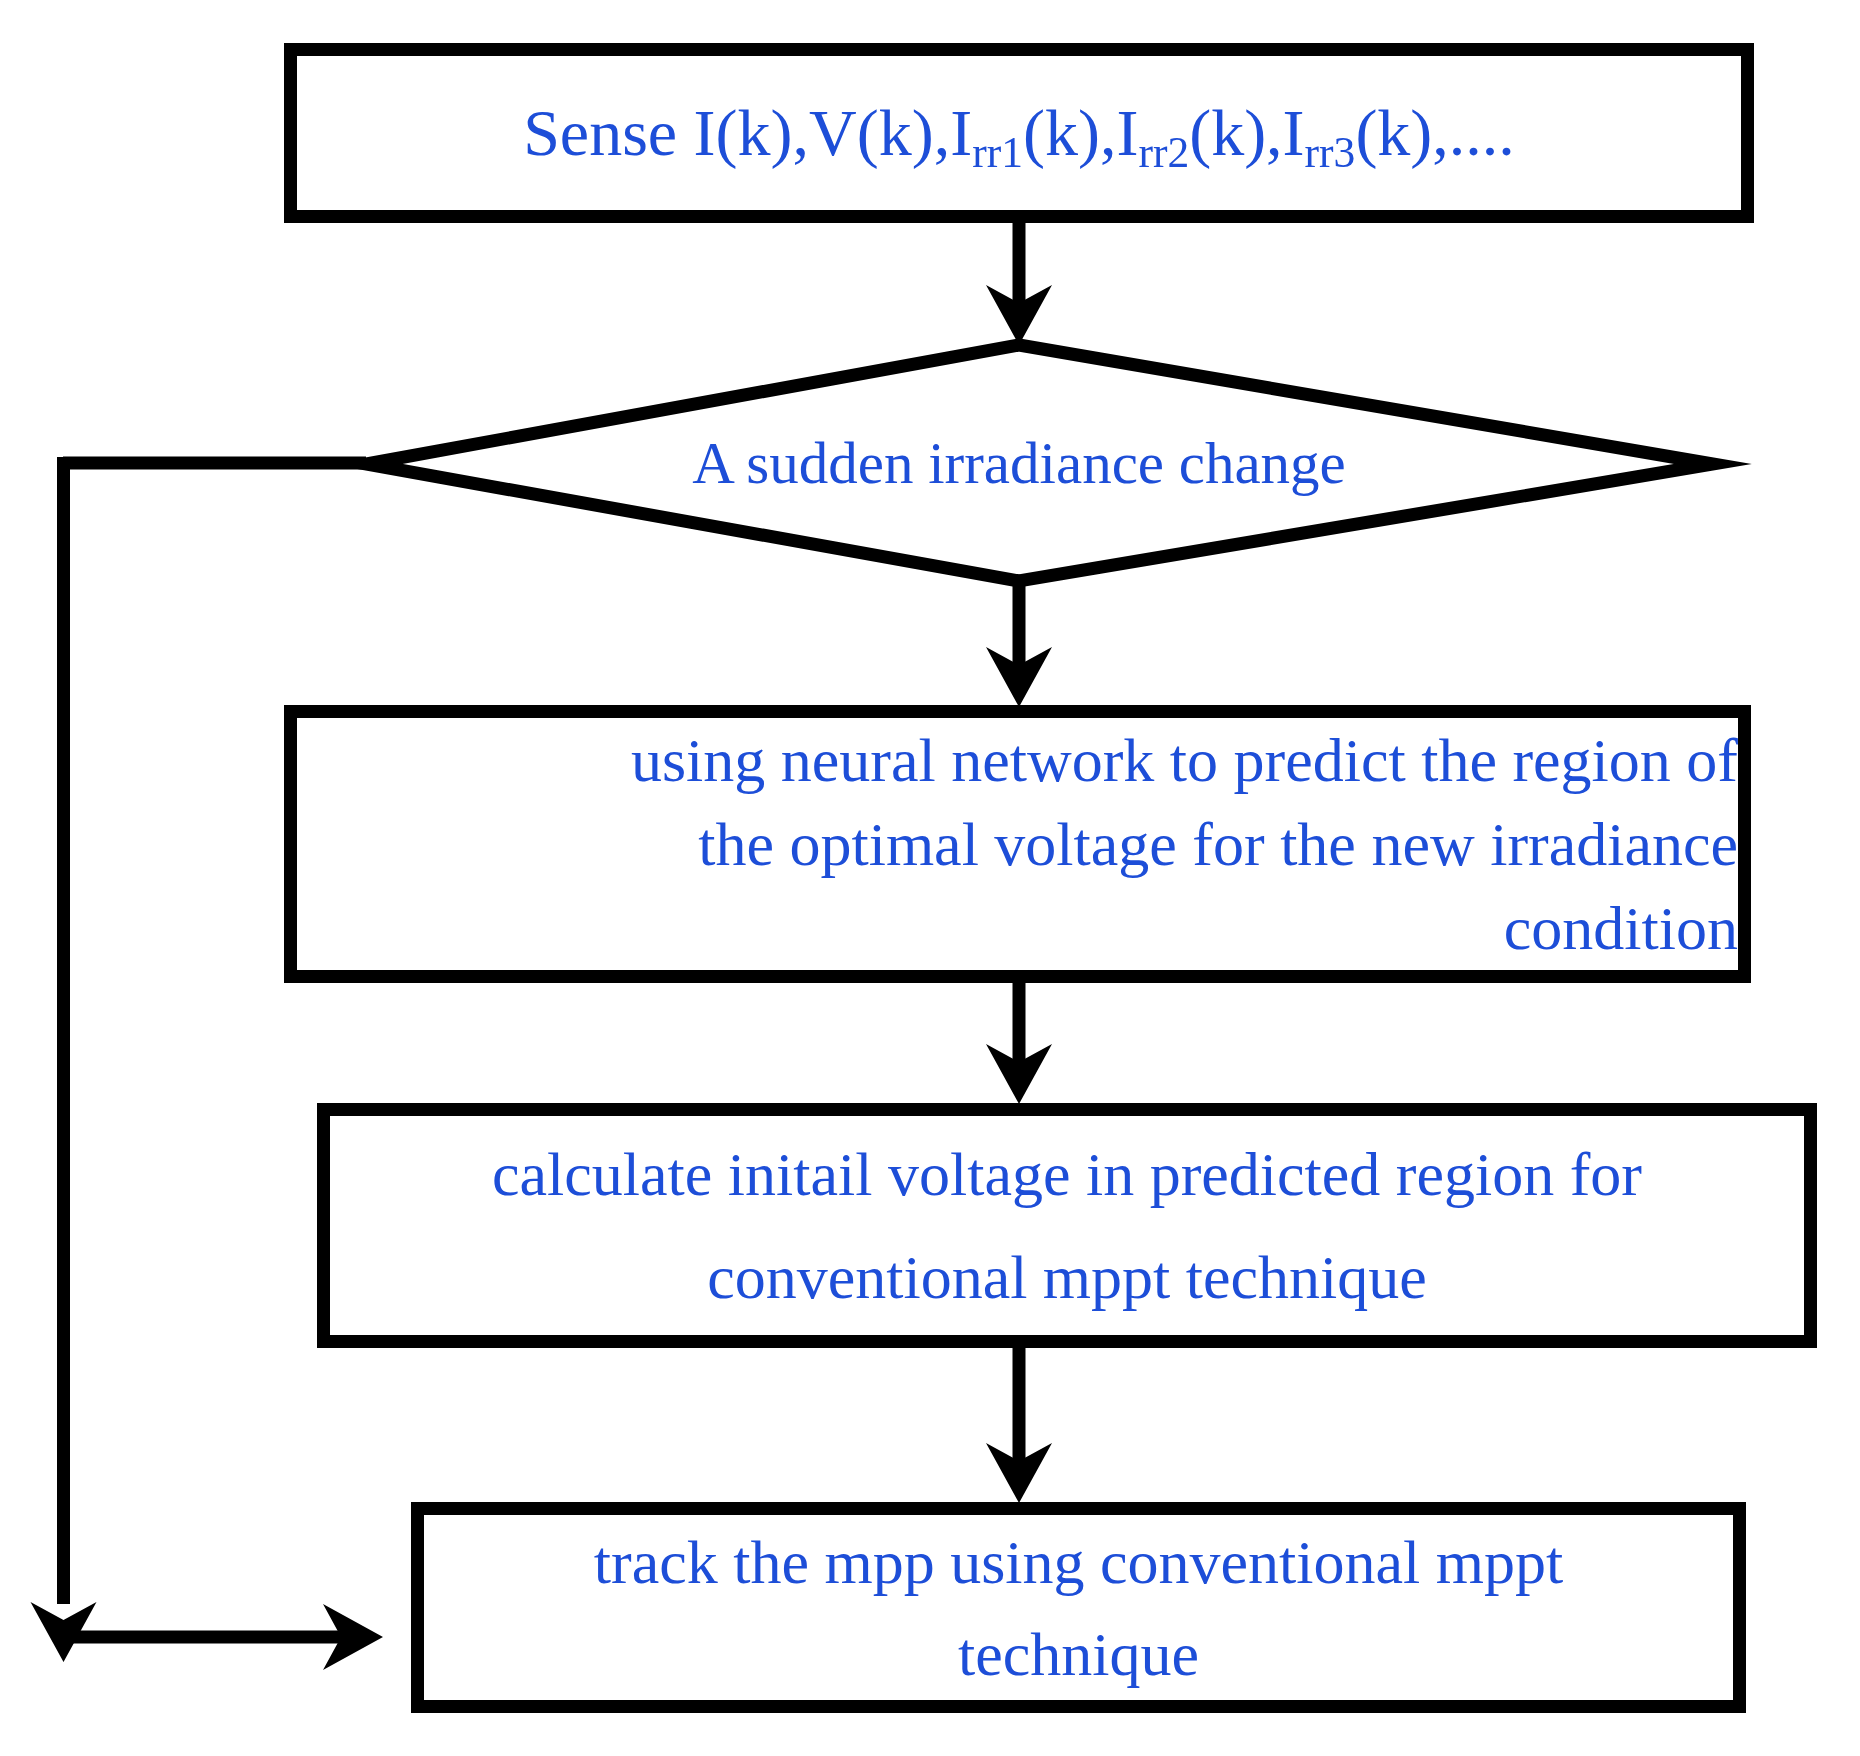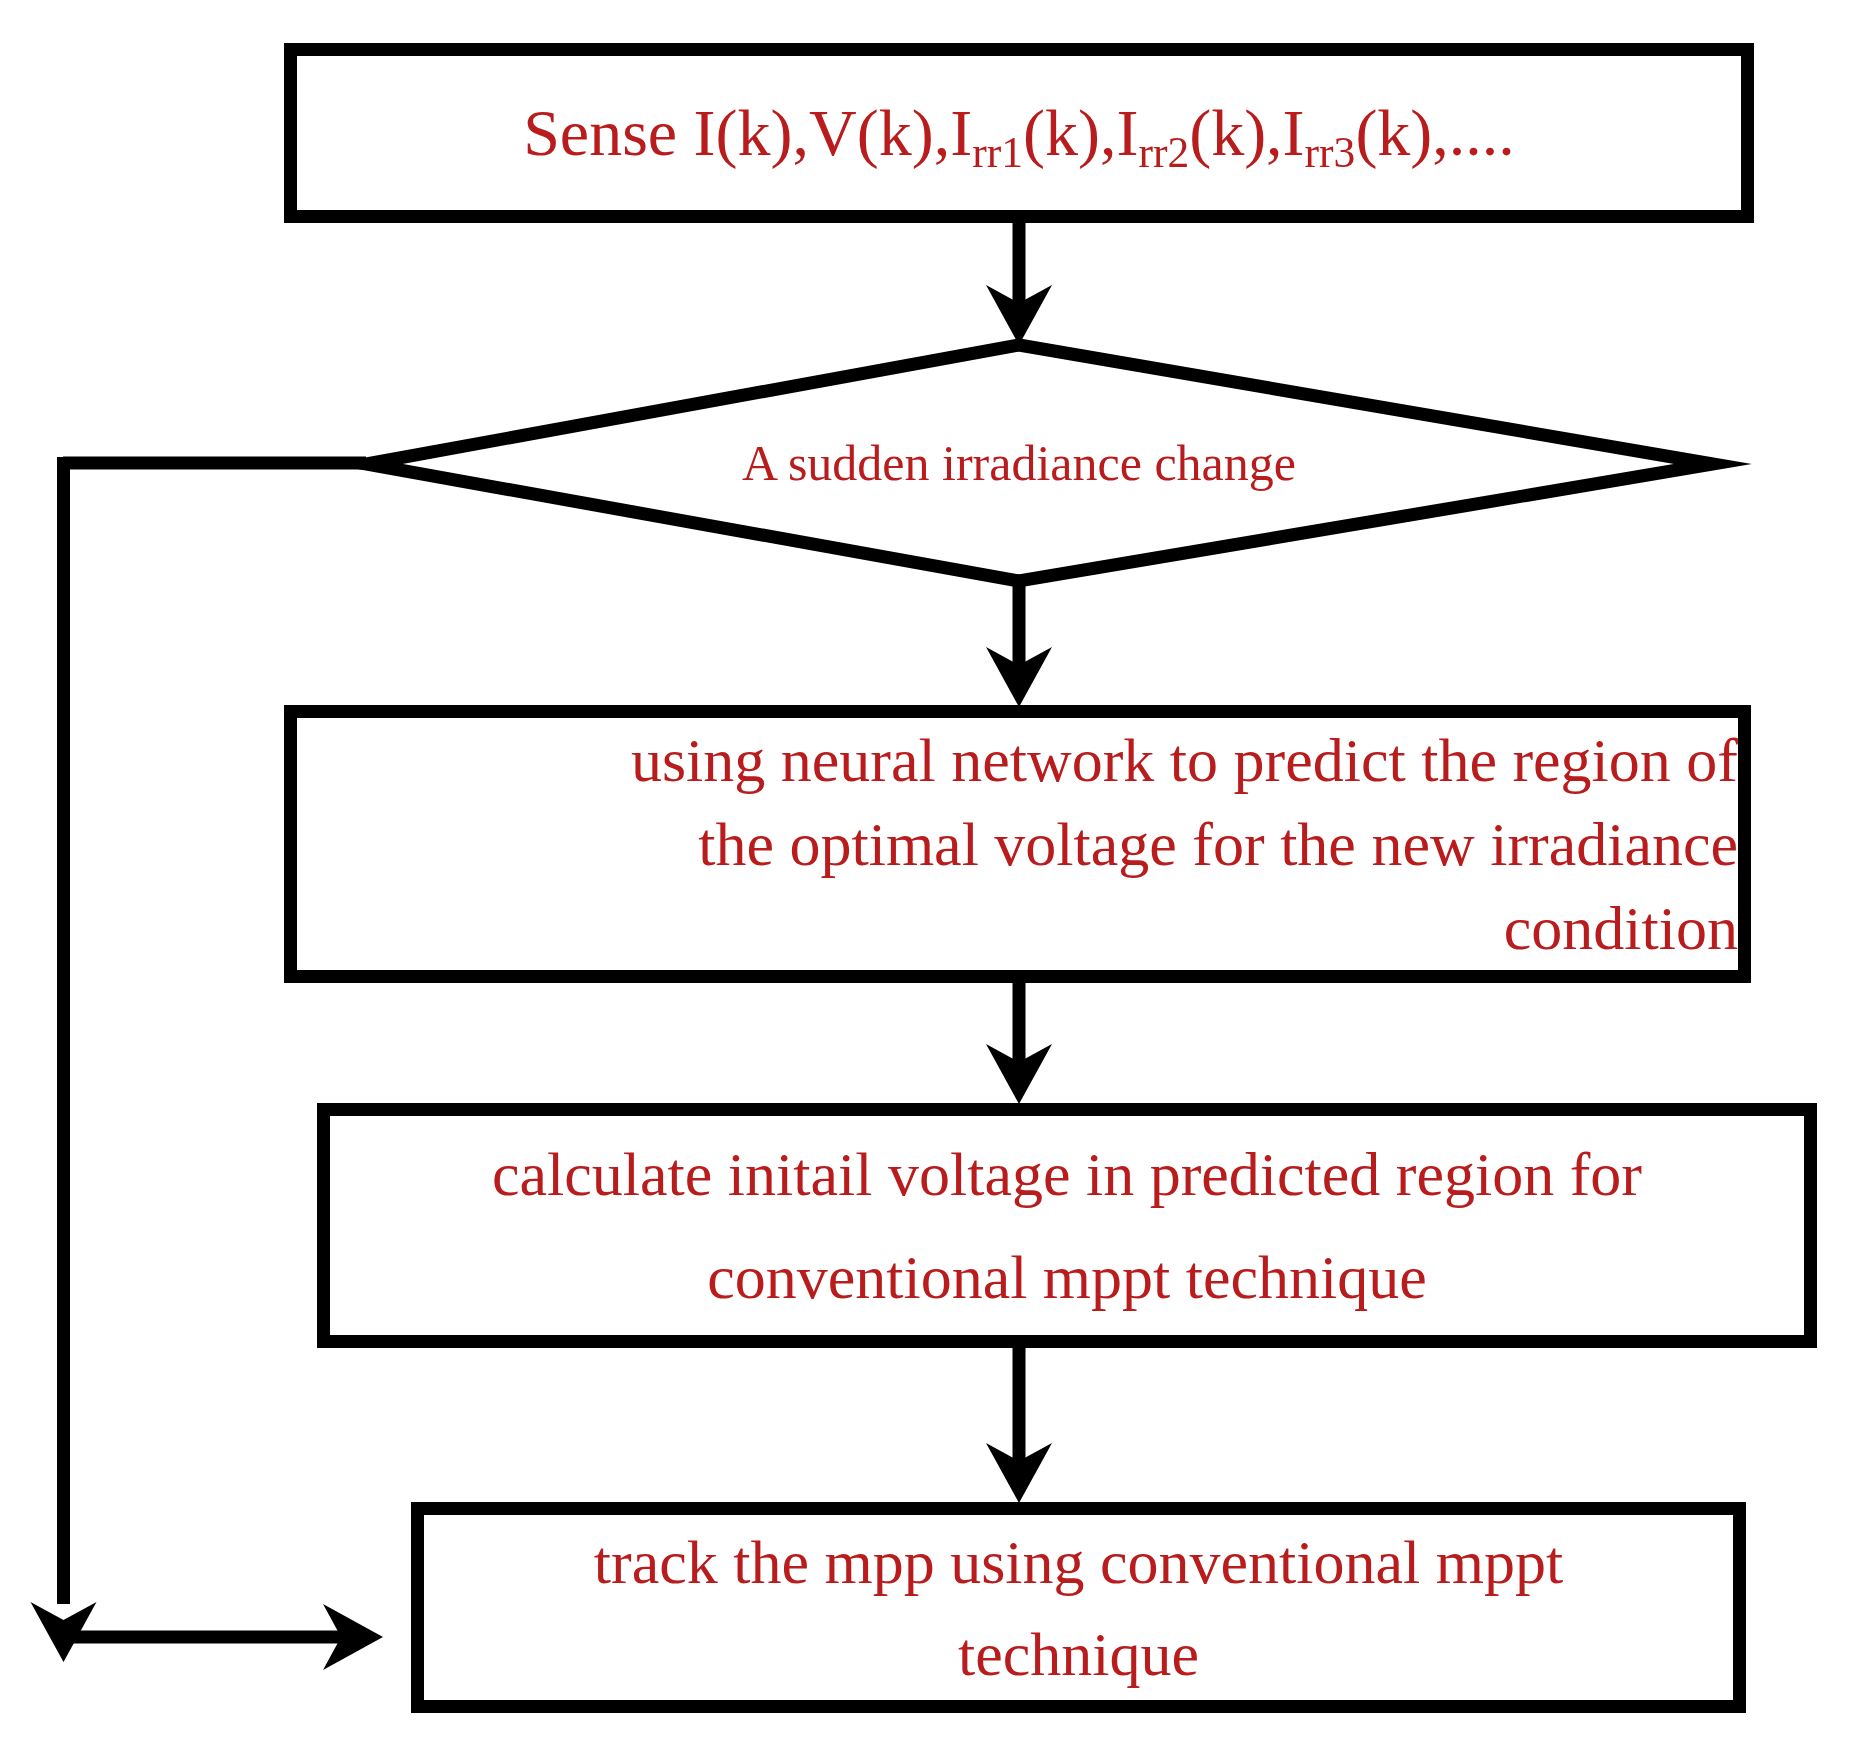--- a/index.html
+++ b/index.html
@@ -5,21 +5,21 @@
   html, body { margin: 0; padding: 0; }
   body {
     width: 1860px; height: 1756px;
     background: #ffffff;
     overflow: hidden;
   }
   .stage {
     position: relative;
     width: 1860px; height: 1472px;
     font-family: "Liberation Serif", "DejaVu Serif", serif;
-    color: #b91c1c;
+    color: #1d4ed8;
   }
   svg.connectors {
     position: absolute; left: 0; top: 0;
     width: 1860px; height: 1756px;
   }
   .node {
     position: absolute;
     box-sizing: border-box;
     background: #ffffff;
     border: 13px solid #000000;
@@ -31,21 +31,21 @@
   .node .lbl { width: 100%; }
   #sense-box  { left: 284px; top: 43px;   width: 1470px; height: 180px; font-size: 66px; }
   #nn-box     { left: 284px; top: 705px;  width: 1467px; height: 278px; font-size: 62px; line-height: 84px; text-align: right; }
   #calc-box   { left: 317px; top: 1103px; width: 1500px; height: 245px; font-size: 62px; line-height: 103px; }
   #track-box  { left: 383px; top: 1502px; width: 1335px; height: 211px; font-size: 62px; line-height: 92px; margin-left: 28px; }
   .diamond-label {
     position: absolute;
     left: 519px; top: 399px; width: 1000px; height: 128px;
     display: flex; align-items: center; justify-content: center;
     text-align: center;
-    font-size: 50px;
+    font-size: 59px;
   }
   sub {
     font-size: 0.66em;
     line-height: 0;
     vertical-align: -0.28em;
   }
 </style>
 </head>
 <body>
 

